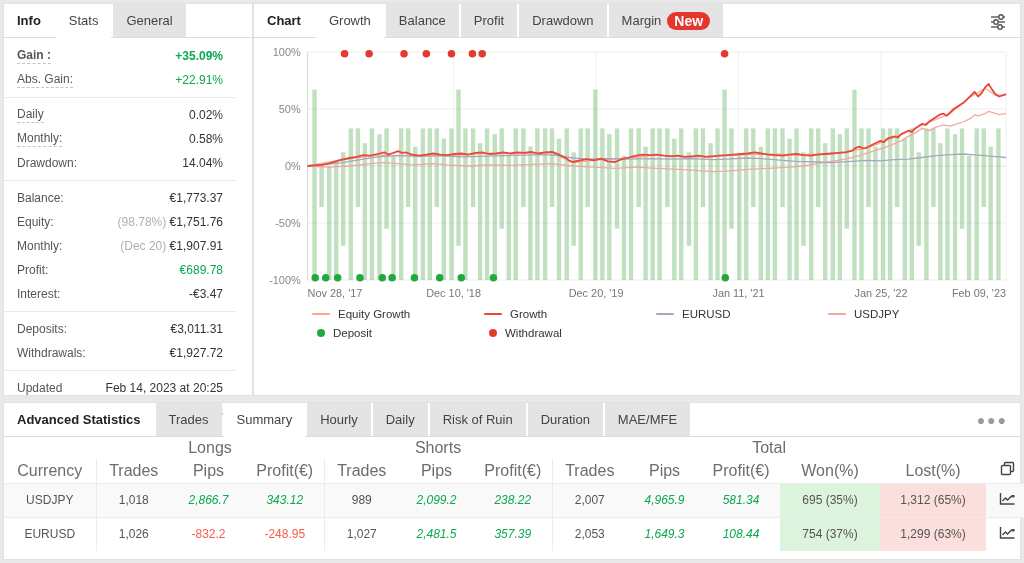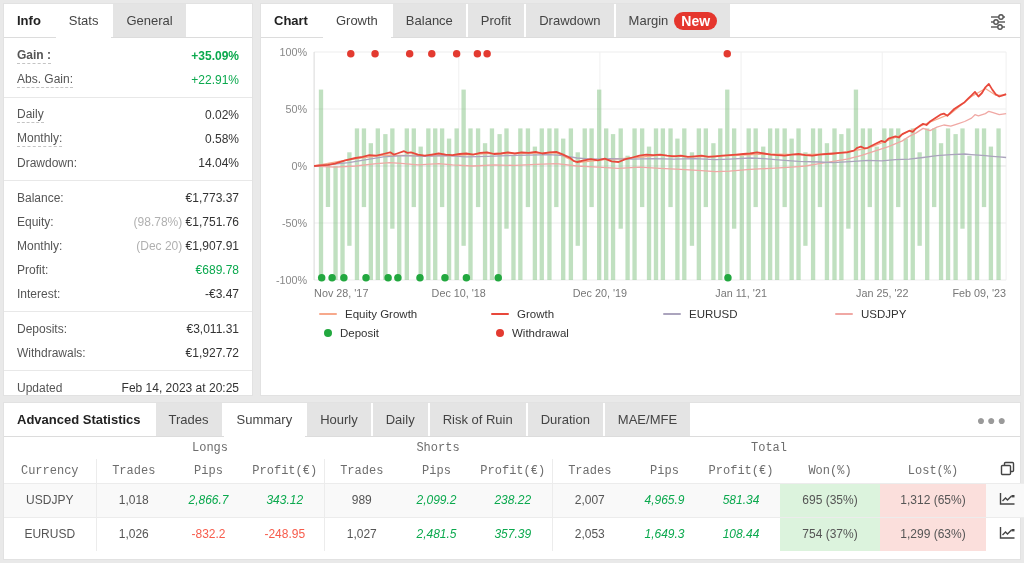--- a/index.html
+++ b/index.html
@@ -4,39 +4,39 @@
 <style>
   * { box-sizing: border-box; }
   html,body { margin:0; padding:0; }
   body {
     width:1024px; height:563px;
     background:#e9e9e9;
     font-family:"Liberation Sans", sans-serif;
     color:#333;
     overflow:hidden;
   }
-  .top-row { display:flex; gap:7px; padding:3px 3px 0 3px; }
+  .top-row { display:flex; padding:3px 3px 0 3px; }
   .card { background:#fff; border:1px solid #e2e2e2; }
   .left-card { width:250px; height:393px; flex:none; }
   .chart-card { flex:1; height:393px; }
   .bottom-card { margin:6px 3px 0 3px; height:158px; }
 
   
   .tabbar { display:flex; align-items:stretch; height:34px; border-bottom:1px solid #dcdcdc; background:#fff; }
   .tab { display:flex; align-items:center; gap:6px; padding:0 13px; font-size:13px; color:#444;
          background:#e4e4e4; margin-right:2px; cursor:pointer; white-space:nowrap; }
   .tab.title { background:#fff; font-weight:bold; color:#222; cursor:default; }
   .tab.active { background:#fff; border-bottom:1px solid #fff; margin-bottom:-1px; }
   .tab-spacer { flex:1; }
   .tabbar-icon { display:flex; align-items:center; padding:0 12px; cursor:pointer; }
   .new-badge { background:#e5362d; color:#fff; font-size:14px; font-weight:bold;
                border-radius:9px; padding:2px 7px; line-height:1; }
 
   
-  .stats-body { padding:6px 0 0 0; }
+  .stats-body { padding:6px 16px 0 0; }
   .stat-row { display:flex; justify-content:space-between; align-items:center;
               padding:0 13px; height:24px; font-size:12px; }
   .stat-label { color:#555; }
   .stat-label.dotted { border-bottom:1px dashed #c4c4c4; padding-bottom:1px; }
   .stat-value { color:#333; }
   .green { color:#0ba94e; }
   .red { color:#f75c4c; }
   .bold { font-weight:bold; }
   .muted { color:#b0b0b0; }
   .divider { border-top:1px solid #e8e8e8; margin:5px 0; }
@@ -46,21 +46,21 @@
   #chart-svg { display:block; width:100%; height:262px; }
   .legend { margin:4px 0 0 56px; display:grid; grid-template-columns:172px 172px 172px 172px;
             row-gap:7px; font-size:11.5px; color:#333; }
   .legend-item { display:flex; align-items:center; gap:8px; }
   .legend-dash { width:18px; height:2px; border-radius:1px; }
   .legend-dot { width:8px; height:8px; border-radius:50%; margin-left:5px; }
 
   
   table.stats-table { width:100%; border-collapse:collapse; table-layout:fixed; }
   .stats-table th, .stats-table td { font-weight:normal; text-align:center; padding:0; }
-  .stats-table thead th { font-size:12px; color:#6d6d6d;font-family:Liberation Mono, monospace; }
+  .stats-table thead th { font-size:16px; color:#6d6d6d; }
   .group-row th { height:22px; }
   .colhead-row th { height:24px; }
   .data-row td { height:34px; font-size:12px; color:#555; border-top:1px solid #ececec; }
   .data-row.striped td { background:#f9f9f9; }
   td.sep, th.sep { border-left:1px solid #ececec; }
   td.won-cell { background:#dcf3dd !important; color:#555;margin-left:12px; }
   td.lost-cell { background:#fbdfdc !important; color:#555; }
   .num.green { color:#0ba94e;font-style:italic; }
   .num.red { color:#f75c4c; }
   .row-chart-btn { display:inline-flex; cursor:pointer; }

